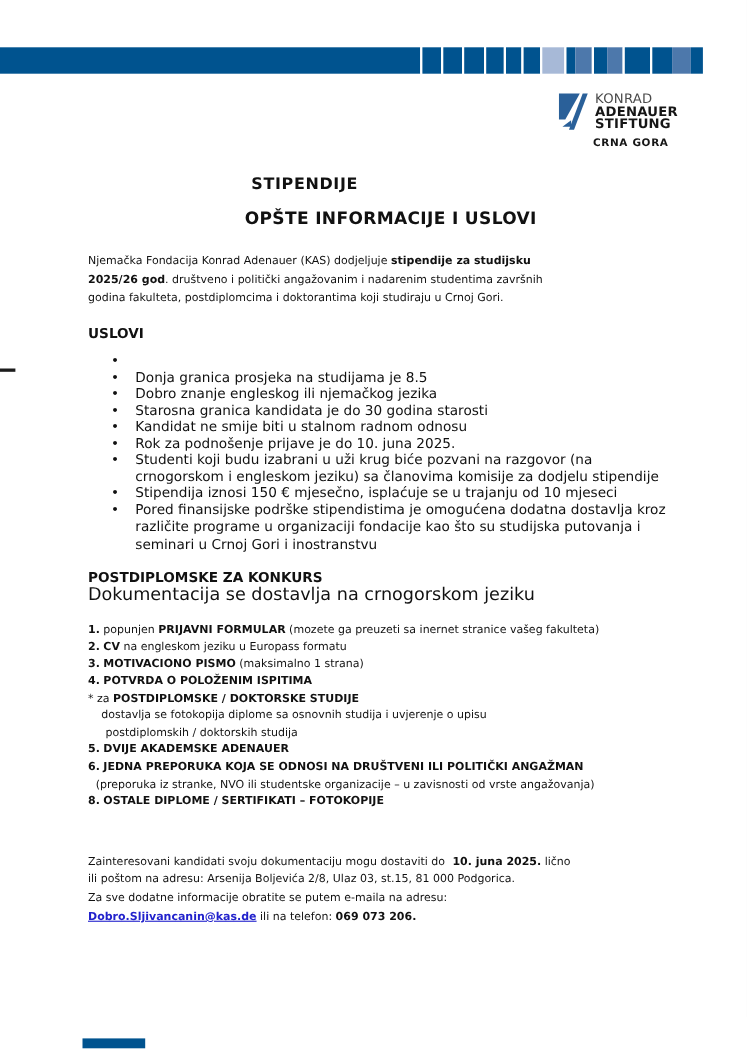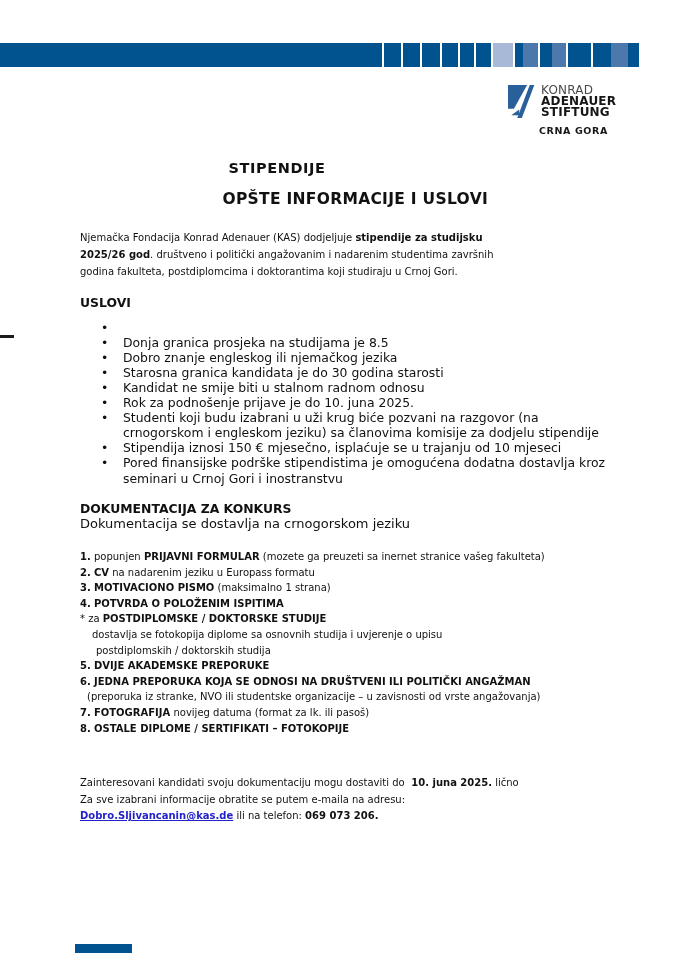--- a/index.html
+++ b/index.html
@@ -38,21 +38,21 @@
   .b{font-weight:bold;}
   .intro{margin-top:21px;}
   .intro .rline{line-height:17.2px;}
   .sec-heading{margin-top:14px;font-size:12.4px;font-weight:bold;line-height:15px;}
   .bullets{margin-top:10px;}
   .brow{display:flex;flex-direction:row;}
   .bmark{margin-left:21px;width:22px;font-size:12.4px;line-height:15px;flex:0 0 auto;}
   .btext .bl{white-space:pre;font-size:12.4px;line-height:15px;}
   .btext.loose .bl{line-height:16.2px;}
   .dok-head{margin-top:14px;}
-  .dok-sub{font-size:13px;line-height:16px;font-weight:normal;white-space:pre;}
+  .dok-sub{font-size:16px;line-height:16px;font-weight:normal;white-space:pre;}
   .doklist{margin-top:17px;}
   .doklist .rline{line-height:15.6px;}
   .footer{margin-top:39px;}
   .footer .rline{line-height:16.6px;}
   .email-link{color:#2222cc;font-weight:bold;text-decoration:underline;}
 </style>
 </head>
 <body>
 
 <div class="page">
@@ -160,44 +160,45 @@
         <div class="brow">
           <div class="bmark">•</div>
           <div class="btext">
             <div class="bl">Stipendija iznosi 150 € mjesečno, isplaćuje se u trajanju od 10 mjeseci</div>
           </div>
         </div>
         <div class="brow">
           <div class="bmark">•</div>
           <div class="btext loose">
             <div class="bl">Pored finansijske podrške stipendistima je omogućena dodatna dostavlja kroz</div>
+            <div class="bl">različite programe u organizaciji fondacije kao što su studijska putovanja i</div>
             <div class="bl">seminari u Crnoj Gori i inostranstvu</div>
           </div>
         </div>
       </div>
 
-    <div class="sec-heading dok-head">DOKUMENTACIJA ZA KONKURS</div>
+    <div class="sec-heading dok-head">POSTDIPLOMSKE ZA KONKURS</div>
     <div class="dok-sub">Dokumentacija se dostavlja na crnogorskom jeziku</div>
     <div class="doklist">
         <div class="rline"><span class="b">1.</span><span> popunjen </span><span class="b">PRIJAVNI FORMULAR</span><span> (mozete ga preuzeti sa inernet stranice vašeg fakulteta)</span></div>
-        <div class="rline"><span class="b">2.</span><span> </span><span class="b">CV</span><span> na nadarenim jeziku u Europass formatu</span></div>
+        <div class="rline"><span class="b">2.</span><span> </span><span class="b">CV</span><span> na engleskom jeziku u Europass formatu</span></div>
         <div class="rline"><span class="b">3.</span><span> </span><span class="b">MOTIVACIONO PISMO</span><span> (maksimalno 1 strana)</span></div>
         <div class="rline"><span class="b">4.</span><span> </span><span class="b">POTVRDA O POLOŽENIM ISPITIMA</span></div>
         <div class="rline"><span>* za </span><span class="b">POSTDIPLOMSKE / DOKTORSKE STUDIJE</span></div>
         <div class="rline" style="margin-left: 12px;"><span>dostavlja se fotokopija diplome sa osnovnih studija i uvjerenje o upisu</span></div>
         <div class="rline" style="margin-left: 16px;"><span>postdiplomskih / doktorskih studija</span></div>
-        <div class="rline"><span class="b">5.</span><span> </span><span class="b">DVIJE AKADEMSKE PREPORUKE</span></div>
+        <div class="rline"><span class="b">5.</span><span> </span><span class="b">DVIJE AKADEMSKE ADENAUER</span></div>
         <div class="rline"><span class="b">6.</span><span> </span><span class="b">JEDNA PREPORUKA KOJA SE ODNOSI NA DRUŠTVENI ILI POLITIČKI ANGAŽMAN</span></div>
         <div class="rline" style="margin-left: 7px;"><span>(preporuka iz stranke, NVO ili studentske organizacije – u zavisnosti od vrste angažovanja)</span></div>
-        <div class="rline"><span class="b">7.</span><span> </span><span class="b">FOTOGRAFIJA</span><span> novijeg datuma (format za lk. ili pasoš)</span></div>
         <div class="rline"><span class="b">8.</span><span> </span><span class="b">OSTALE DIPLOME / SERTIFIKATI – FOTOKOPIJE</span></div>
       </div>
 
     <div class="footer">
         <div class="rline"><span>Zainteresovani kandidati svoju dokumentaciju mogu dostaviti do </span><span class="b"> 10. juna 2025.</span><span> lično</span></div>
-        <div class="rline"><span>Za sve izabrani informacije obratite se putem e-maila na adresu:</span></div>
+        <div class="rline"><span>ili poštom na adresu: Arsenija Boljevića 2/8, Ulaz 03, st.15, 81 000 Podgorica.</span></div>
+        <div class="rline"><span>Za sve dodatne informacije obratite se putem e-maila na adresu:</span></div>
         <div class="rline"><a href="#" class="email-link b">Dobro.Sljivancanin@kas.de</a><span> ili na telefon: </span><span class="b">069 073 206.</span></div>
       </div>
   </div>
 
   <div class="bottombar"></div>
 
 </div>
 
 </body></html>

